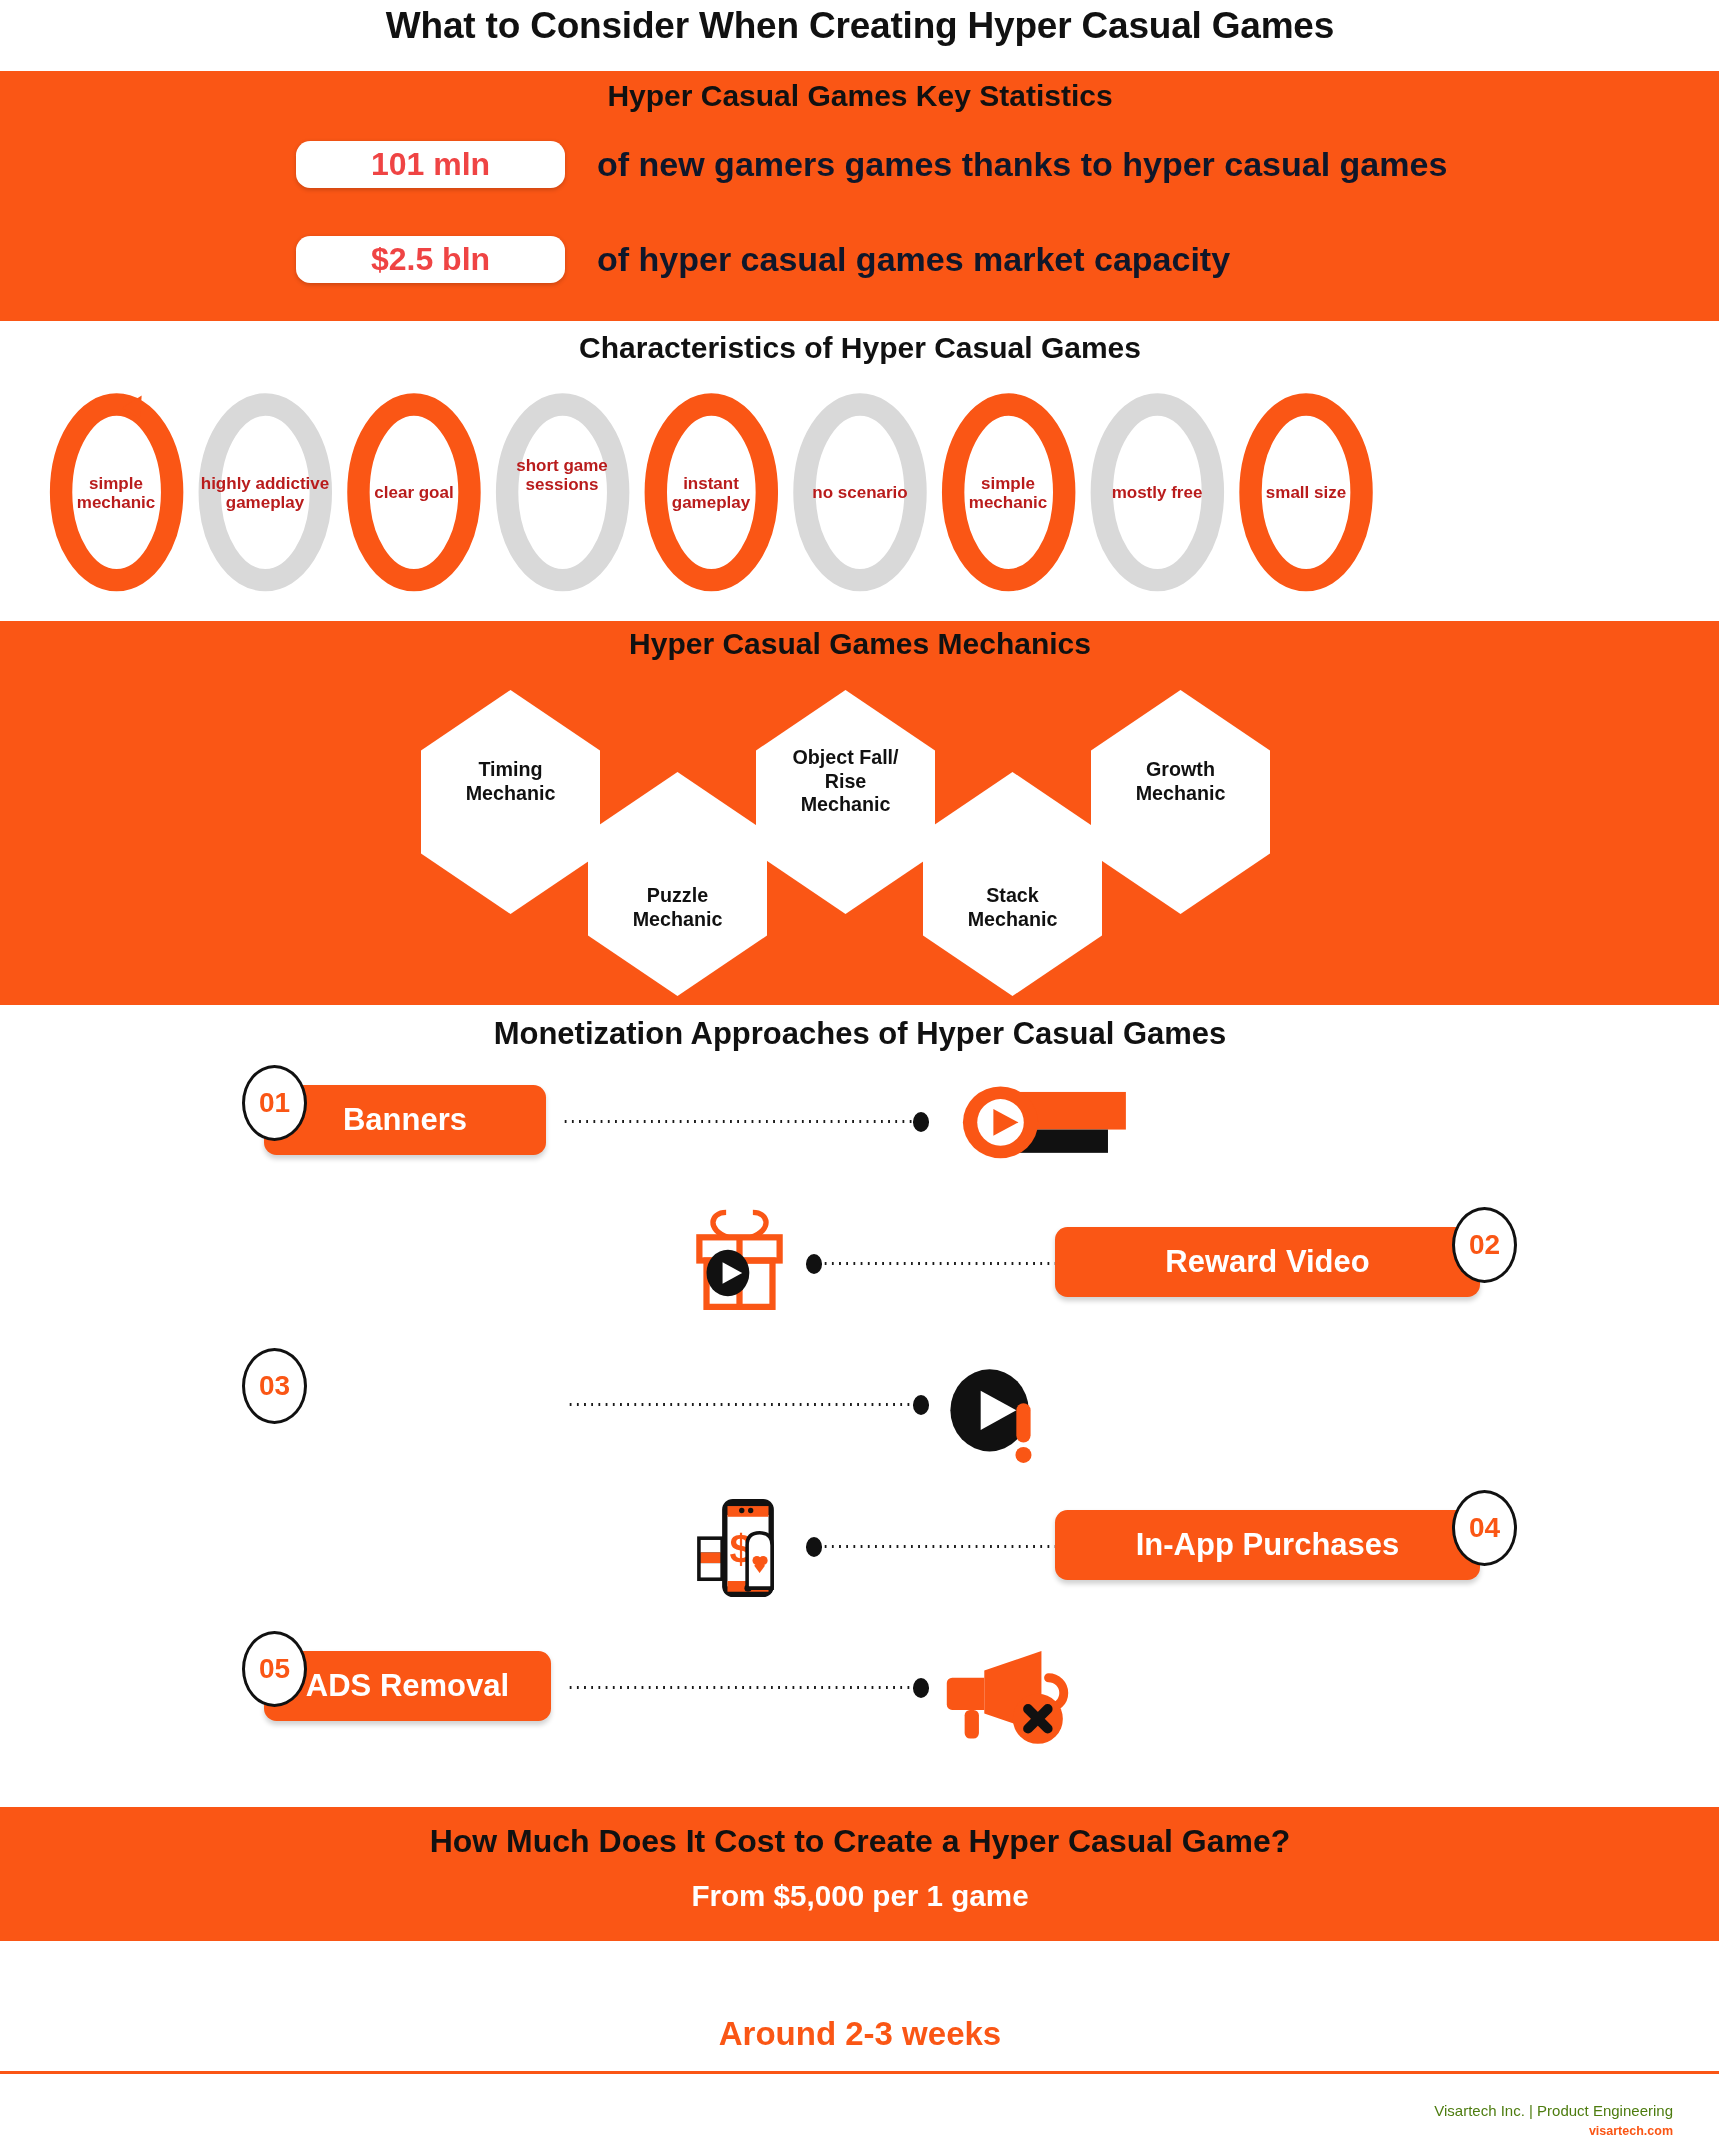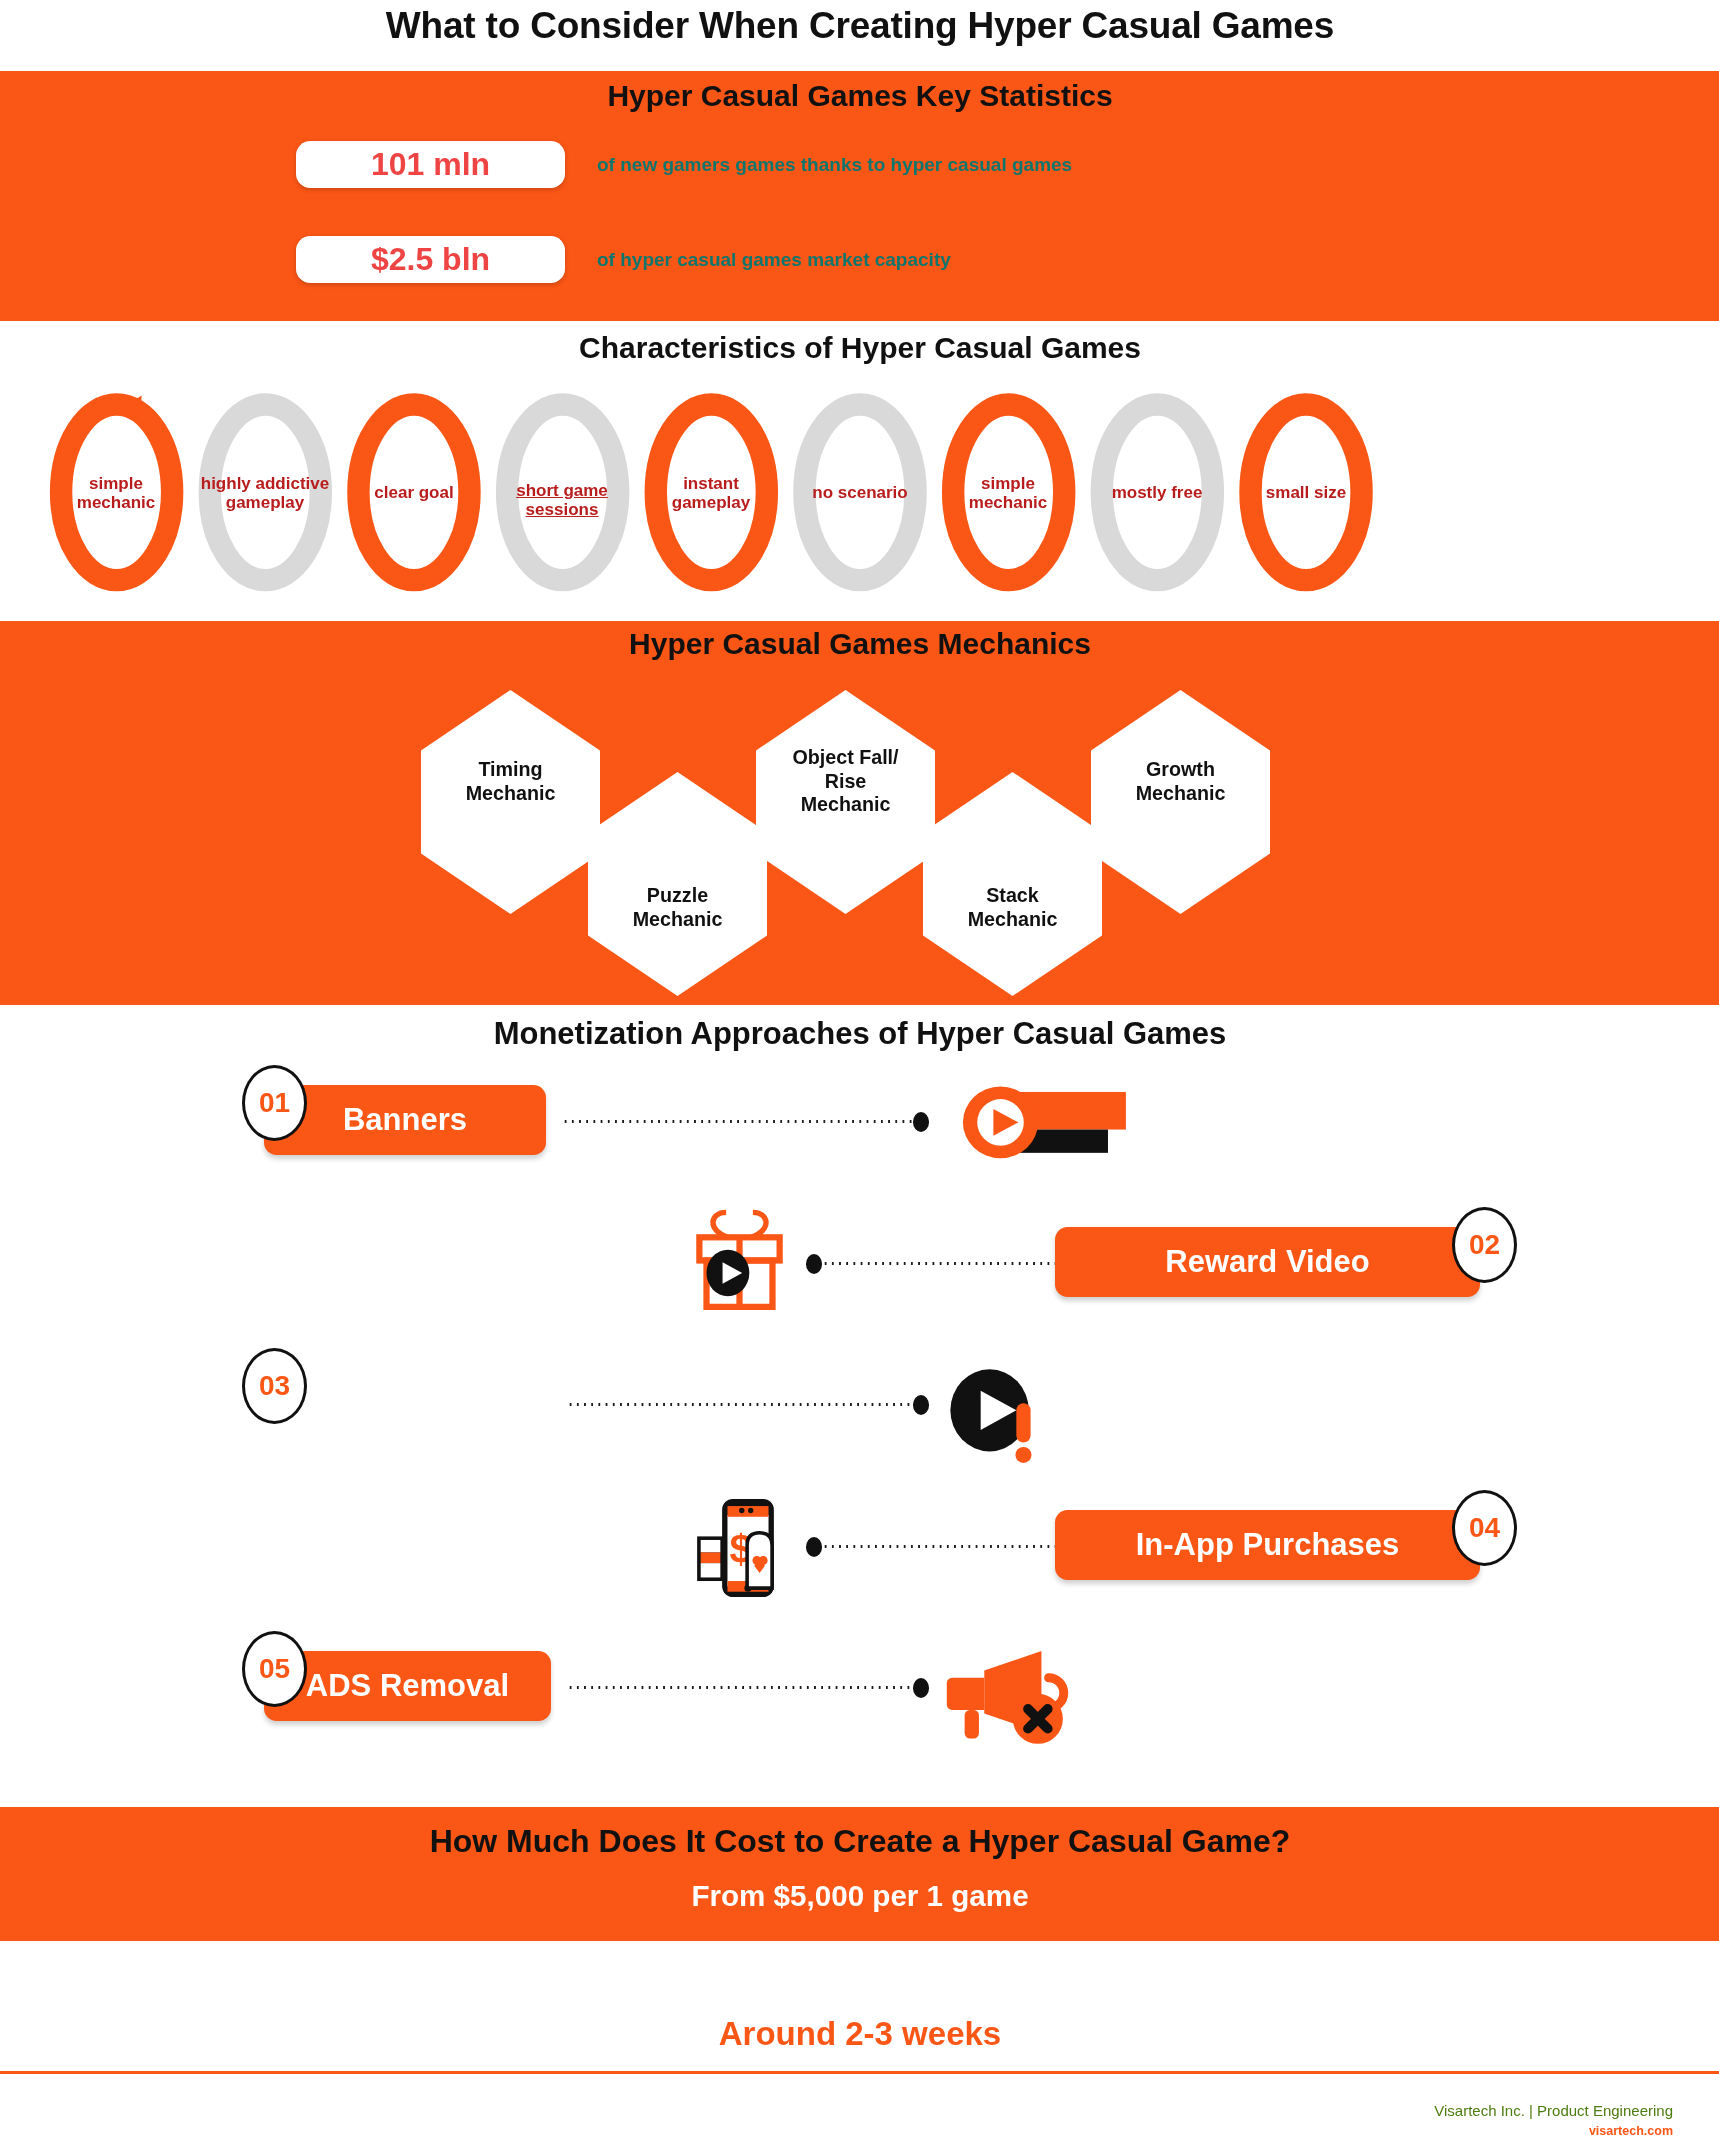--- a/index.html
+++ b/index.html
@@ -30,21 +30,21 @@
   
   .stat-row{position:absolute;display:flex;align-items:center;}
   .stat-pill{
     background:#fff;border-radius:14.3px;
     width:269px;height:47px;
     display:flex;align-items:center;justify-content:center;
     color:#ef4444;font-size:32px;font-weight:bold;
     box-shadow:0 1.8px 4.5px rgba(0,0,0,.18);
   }
   .stat-text{
-    margin-left:32px;color:#0f766e;font-size:19px;font-weight:bold;
+    margin-left:32px;color:#0f172a;font-size:34px;font-weight:bold;
     white-space:nowrap;
   }
   .wave-label{
     position:absolute;text-align:center;color:#b91c1c;
     font-size:17px;font-weight:bold;line-height:1.12;
     transform:translate(-50%,-50%);
     width:134px;
   }
 
   
@@ -161,21 +161,21 @@
       </g>
       <g>
         <ellipse cx="1458" cy="112" rx="62" ry="98" fill="none" stroke="#fa5615" stroke-width="25"></ellipse>
       </g>
       <path d="M 136 18 l 22 -14 l -2 26 z" fill="#fa5615"></path>
     </svg>
   <div id="waveLabels">
       <div class="wave-label" style="left: 116px; top: 493px;">simple mechanic</div>
       <div class="wave-label" style="left: 265px; top: 493px;">highly addictive gameplay</div>
       <div class="wave-label" style="left: 414px; top: 493px; text-align: center;">clear goal</div>
-      <div class="wave-label" style="left: 562px; top: 500px; text-decoration: underline;">short game sessions</div>
+      <div class="wave-label" style="left: 562px; top: 475px;">short game sessions</div>
       <div class="wave-label" style="left: 711px; top: 493px;">instant gameplay</div>
       <div class="wave-label" style="left: 860px; top: 493px;">no scenario</div>
       <div class="wave-label" style="left: 1008px; top: 493px;">simple mechanic</div>
       <div class="wave-label" style="left: 1157px; top: 493px;">mostly free</div>
       <div class="wave-label" style="left: 1306px; top: 493px;">small size</div>
     </div>
 
   <div class="band-orange" style="top:621px;height:384px;"></div>
 
   <div class="sec-title" style="top:627px;font-size:30px;">Hyper Casual Games Mechanics</div>

